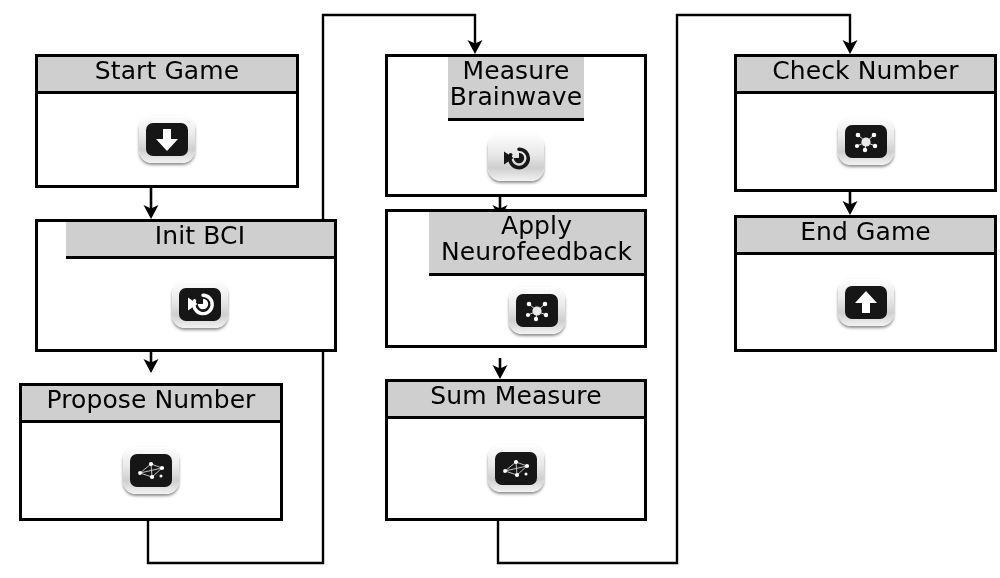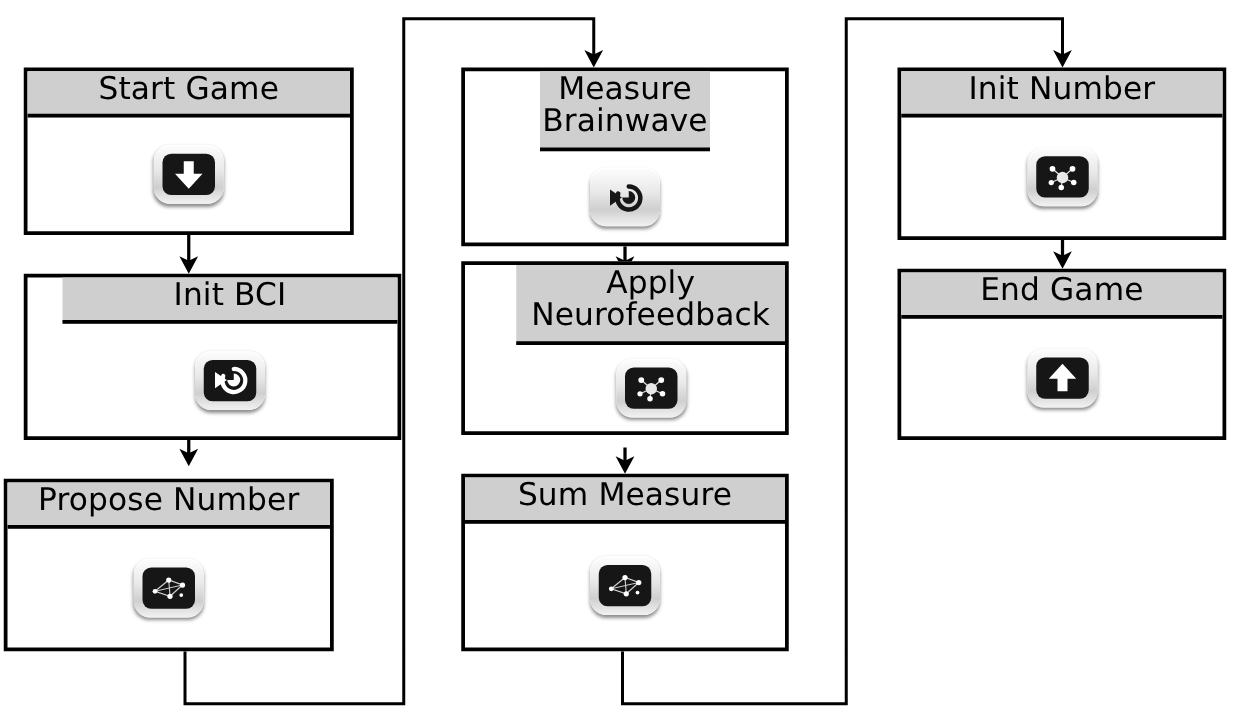--- a/index.html
+++ b/index.html
@@ -27,20 +27,21 @@
   }
   
   .node {
     position: absolute;
     box-sizing: border-box;
     border: 3px solid #000000;
     background: #ffffff;
     display: flex;
     flex-direction: column;
     overflow: visible;
+    margin-left: 16px;
   }
   .node-header {
     box-sizing: border-box;
     background: #cfcfcf;
     border-bottom: 3px solid #000000;
     color: #000000;
     text-align: center;
     line-height: 1.02;
     letter-spacing: 0.1px;
     padding: 1px 2px 2px 2px;
@@ -233,21 +234,21 @@
             <circle cx="6" cy="14" r="1.9" fill="#ffffff"></circle>
             <circle cx="18" cy="18" r="2.1" fill="#ffffff"></circle>
             <circle cx="27" cy="17" r="1.5" fill="#ffffff"></circle>
           </svg>
         </span>
       </span>
     </div>
   </div>
 
   <div class="node" style="left:718px; top:54px; width:263px; height:138px;">
-    <div class="node-header h1">Init Number</div>
+    <div class="node-header h1">Check Number</div>
     <div class="node-body">
       <span class="icon-tile">
         <span class="inner">
           <svg width="32" height="26" viewBox="0 0 32 26">
             <g stroke="#dddddd" stroke-width="1" fill="none">
               <path d="M16 13 L8 6 M16 13 L24 6 M16 13 L7 17 M16 13 L15 21 M16 13 L25 17"></path>
             </g>
             <circle cx="16" cy="13" r="4.6" fill="#e8e8e8"></circle>
             <circle cx="8" cy="6" r="2.3" fill="#ffffff"></circle>
             <circle cx="24" cy="6" r="2.3" fill="#ffffff"></circle>

